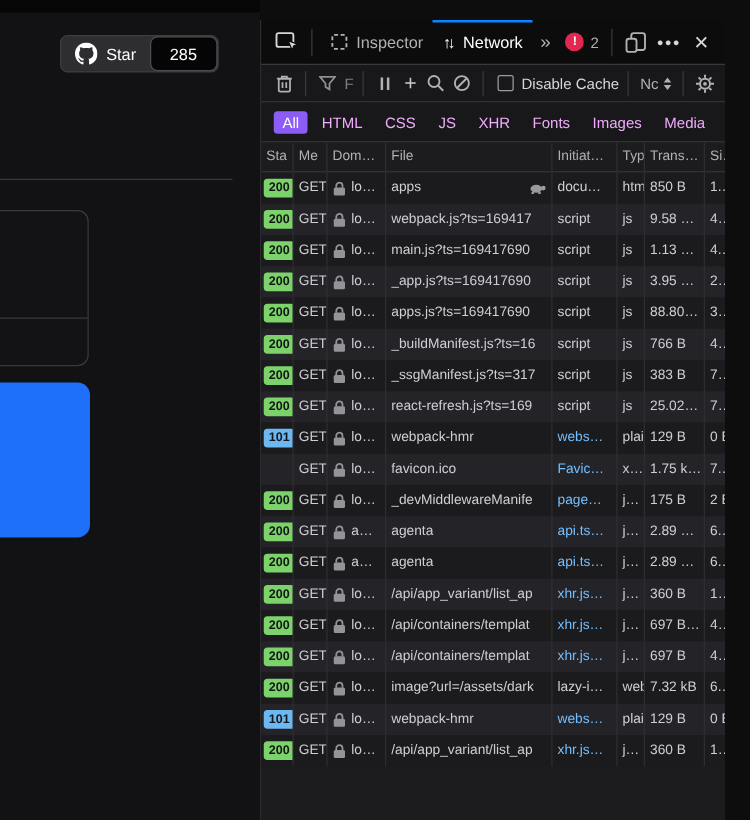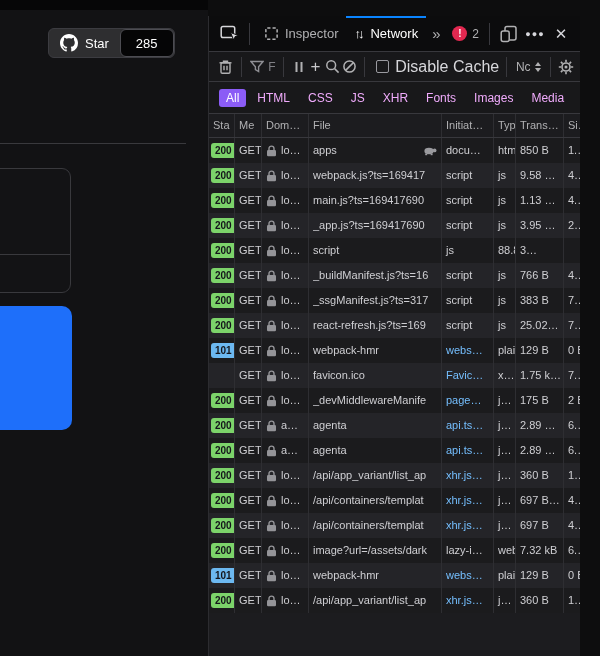--- a/index.html
+++ b/index.html
@@ -49,21 +49,21 @@
   .closex { font-size:15px; color:#d7d7db; }
 
   .toolbar { height:30px; background:#18181a; border-bottom:1px solid #38383d;
              display:flex; align-items:center; padding:0 6px 0 8px; flex:0 0 auto; }
   .tl-sep { width:1px; height:20px; background:#38383d; margin:0 7px; }
   .tool { display:flex; align-items:center; justify-content:center; width:24px; height:24px; cursor:pointer; }
   .plus { color:#c8c8ca; font-size:17px; font-weight:400; }
   .filter-f { color:#808085; font-size:12px; margin-left:3px; }
   .cachebox { width:13px; height:13px; border:1px solid #9a9aa0; border-radius:2px; margin:0 6px 0 4px;
               cursor:pointer; flex:0 0 auto; }
-  .cache-label { color:#d7d7db; font-size:16px; white-space:nowrap; cursor:pointer;text-align:center; }
+  .cache-label { color:#d7d7db; font-size:12px; white-space:nowrap; cursor:pointer;text-align:center; }
   .throttle { display:flex; align-items:center; gap:4px; color:#b1b1b3; font-size:12px;
               cursor:pointer; padding:0 2px; }
   .updown { display:flex; flex-direction:column; gap:2px; }
   .updown i { width:0; height:0; border-left:3.5px solid transparent; border-right:3.5px solid transparent; }
   .updown .up { border-bottom:4px solid #b1b1b3; }
   .updown .dn { border-top:4px solid #b1b1b3; }
 
   .filterbar { height:32px; background:#18181a; border-bottom:1px solid #38383d;
                display:flex; align-items:center; gap:4px; padding:0 4px 0 10px;
                overflow:hidden; flex:0 0 auto; }
@@ -339,20 +339,23 @@
             <div class="td c-method">GET</div>
             <div class="td c-domain">
               <span>
                 <svg width="11" height="12" viewBox="0 0 11 12">
                   <rect x="1" y="5" width="9" height="6.3" rx="1.2" fill="#949498"></rect>
                   <path d="M3 5.2V3.6a2.5 2.5 0 015 0v1.6" fill="none" stroke="#949498" stroke-width="1.4"></path>
                 </svg>
               </span>
               <span>lo…</span>
             </div>
+            <div class="td c-file">
+              <span class="ftext">apps.js?ts=169417690</span>
+            </div>
             <div class="td c-init"><span class="">script</span></div>
             <div class="td c-type">js</div>
             <div class="td c-trans">88.80…</div>
             <div class="td c-size">3…</div>
           </div>
           <div class="tr even">
             <div class="td c-status"><span class="badge ok">200</span></div>
             <div class="td c-method">GET</div>
             <div class="td c-domain">
               <span>

